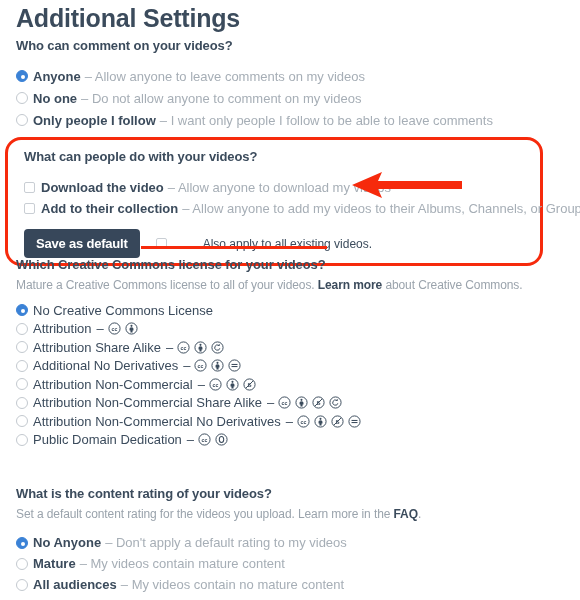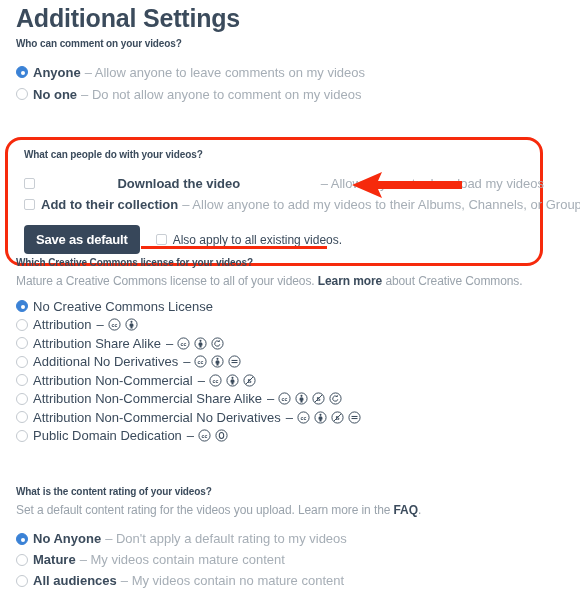--- a/index.html
+++ b/index.html
@@ -9,21 +9,21 @@
     color:#3e4c5a;position:relative;
   }
   .page{position:relative;width:580px;height:600px;}
 
   .page-title{
     position:absolute;left:16px;top:4px;
     font-size:25px;font-weight:bold;color:#3b4b5c;letter-spacing:-0.2px;
   }
 
   .sec-title{
-    font-size:10px;font-weight:bold;color:#3b4b5c;letter-spacing:-0.1px;
+    font-size:13px;font-weight:bold;color:#3b4b5c;letter-spacing:-0.1px;
   }
   .sec-sub{
     font-size:12px;color:#9aa3ac;letter-spacing:-0.1px;
   }
   .sec-sub b{color:#3b4b5c;font-weight:bold;}
 
   
   .radio{
     display:inline-block;width:12px;height:12px;border-radius:50%;
     border:1px solid #c3c9cf;background:#fff;box-sizing:border-box;
@@ -53,29 +53,29 @@
   #comment-section .opts{margin-top:12px;}
   #comment-section .opt-row{height:22px;}
 
   
   .redbox{
     position:absolute;left:5px;top:137px;width:538px;height:129px;
     border:3px solid #f62a0c;border-radius:16px;box-sizing:border-box;
   }
   #permissions-section{position:absolute;left:24px;top:149px;width:520px;}
   #permissions-section .opts{margin-top:13px;}
-  #permissions-section .opt-row{height:21px;justify-content:space-between;}
+  #permissions-section .opt-row{height:21px;}
 
   .savebar{display:flex;align-items:center;margin-top:10px;}
   .save-btn{
     background:#37475a;color:#ffffff;font-size:13px;font-weight:bold;
     border:none;border-radius:4px;padding:7px 12px;cursor:pointer;
     font-family:"Liberation Sans", sans-serif;letter-spacing:-0.2px;
   }
-  .also{display:flex;align-items:center;margin-left:16px;font-size:12px;color:#3b4b5c;}
+  .also{display:flex;align-items:center;margin-left:16px;font-size:12px;color:#3b4b5c;gap:30px;}
   .red-underline{
     position:absolute;left:141px;top:246px;width:186px;height:3px;background:#f62a0c;
   }
 
   
   .arrow{position:absolute;left:352px;top:172px;}
 
   
   #cc-section{position:absolute;left:16px;top:257px;width:548px;}
   #cc-section .sec-sub{margin-top:6px;}
@@ -103,20 +103,25 @@
       <div class="opt-row">
         <span class="radio on"></span>
         <span class="opt-strong">Anyone</span>
         <span class="opt-desc">– Allow anyone to leave comments on my videos</span>
       </div>
       <div class="opt-row">
         <span class="radio"></span>
         <span class="opt-strong">No one</span>
         <span class="opt-desc">– Do not allow anyone to comment on my videos</span>
       </div>
+      <div class="opt-row">
+        <span class="radio"></span>
+        <span class="opt-strong">Only people I follow</span>
+        <span class="opt-desc">– I want only people I follow to be able to leave comments</span>
+      </div>
     </div>
   </div>
 
   <div class="redbox"></div>
 
   <div id="permissions-section">
     <div class="sec-title">What can people do with your videos?</div>
     <div class="opts">
       <div class="opt-row">
         <span class="cbox"></span>

